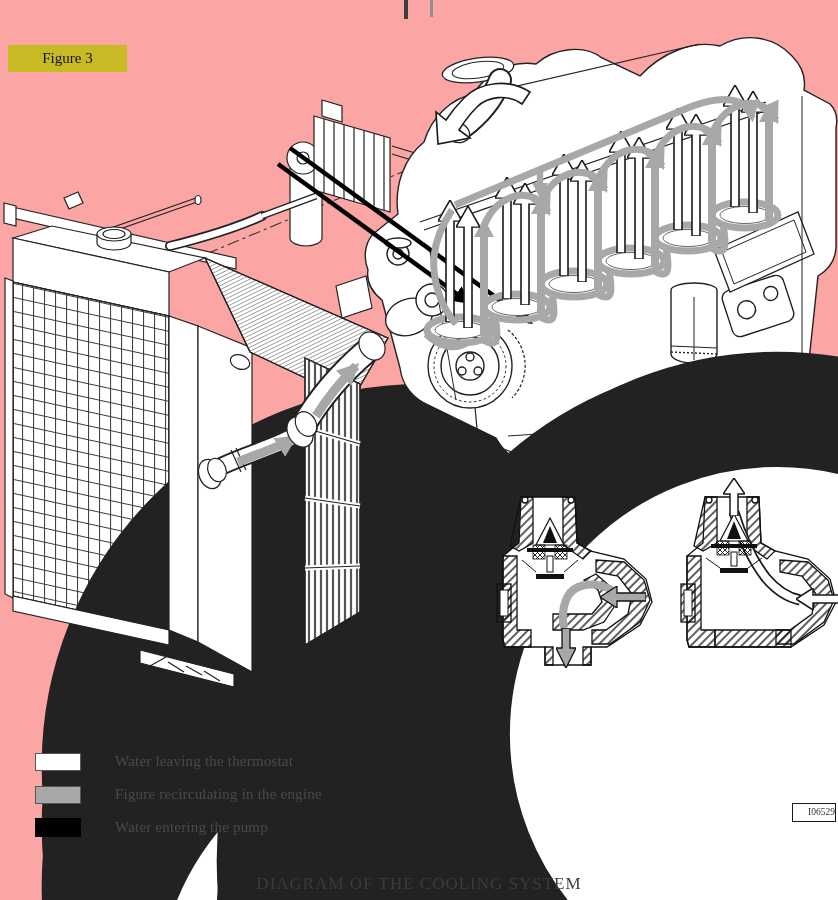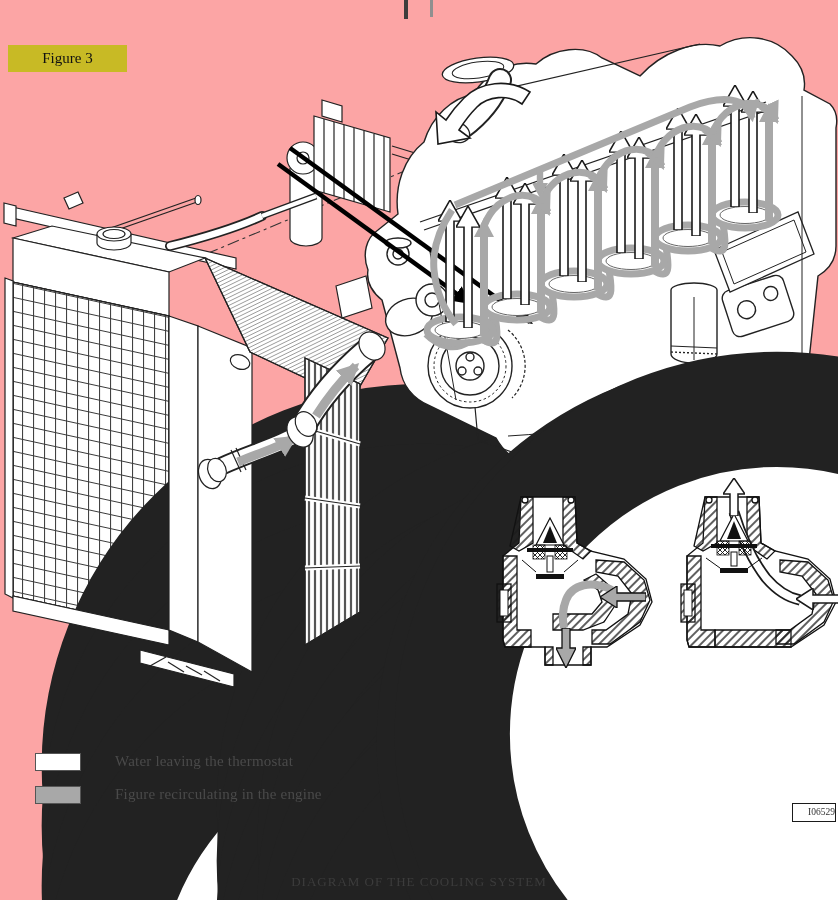--- a/index.html
+++ b/index.html
@@ -12,21 +12,21 @@
         background:#c8ba25;color:#111;font-size:15px;line-height:27px;text-align:center;}
   .art{position:absolute;left:0;top:0;}
   .code-box{position:absolute;left:792px;top:803px;width:44px;height:19px;
         border:1.5px solid #1a1a1a;box-sizing:border-box;font-size:9.5px;line-height:16px;
         text-align:right;color:#333;}
   .legend{position:absolute;left:35px;top:710px;width:420px;margin-top:42px;}
   .legend-row{display:flex;align-items:center;height:19px;margin-bottom:14px;}
   .legend-row svg{flex:0 0 46px;}
   .legend-label{margin-left:34px;font-size:15px;color:#4a4a4a;letter-spacing:0.2px;white-space:nowrap;}
   .caption{position:absolute;left:0;top:874px;width:838px;text-align:center;
-        font-size:13px;color:#3c3c3c;letter-spacing:1px;}
+        font-size:17px;color:#3c3c3c;letter-spacing:1px;}
 </style>
 </head>
 <body>
 
 <div class="page">
 
   <div class="topmark mark-a"></div>
   <div class="topmark mark-b"></div>
 
   <div class="figure-badge">Figure 3</div>
@@ -393,17 +393,23 @@
         <rect x="0.5" y="0.5" width="45" height="17" stroke="#555" stroke-width="1" fill="#ffffff"></rect>
       </svg>
       <span class="legend-label">Water leaving the thermostat</span>
     </div>
     <div class="legend-row">
       <svg width="46" height="18">
         <rect x="0.5" y="0.5" width="45" height="17" stroke="#555" stroke-width="1" fill="#a8a8a8"></rect>
       </svg>
       <span class="legend-label">Figure recirculating in the engine</span>
     </div>
+    <div class="legend-row">
+      <svg width="46" height="19">
+        <rect x="0.5" y="0.5" width="45" height="18" stroke="#000" stroke-width="1" fill="#000000"></rect>
+      </svg>
+      <span class="legend-label">Water entering the pump</span>
+    </div>
   </div>
 
   <div class="caption">DIAGRAM OF THE COOLING SYSTEM</div>
 
 </div>
 
 </body></html>

